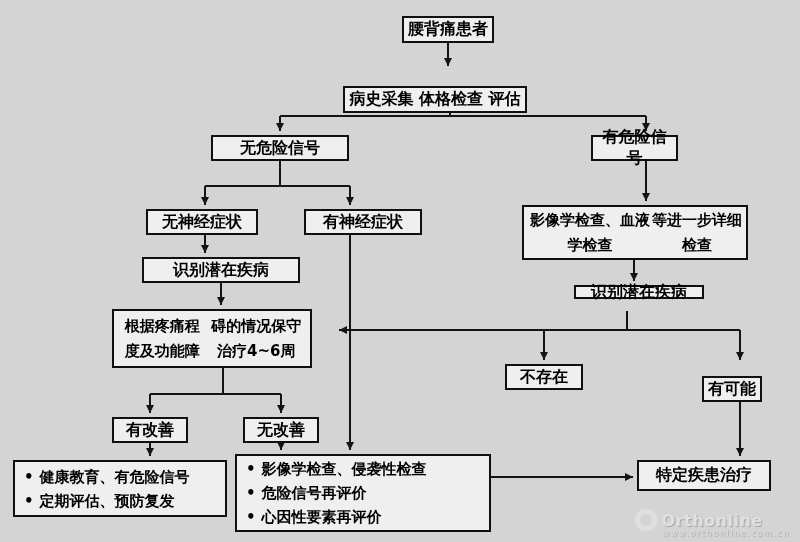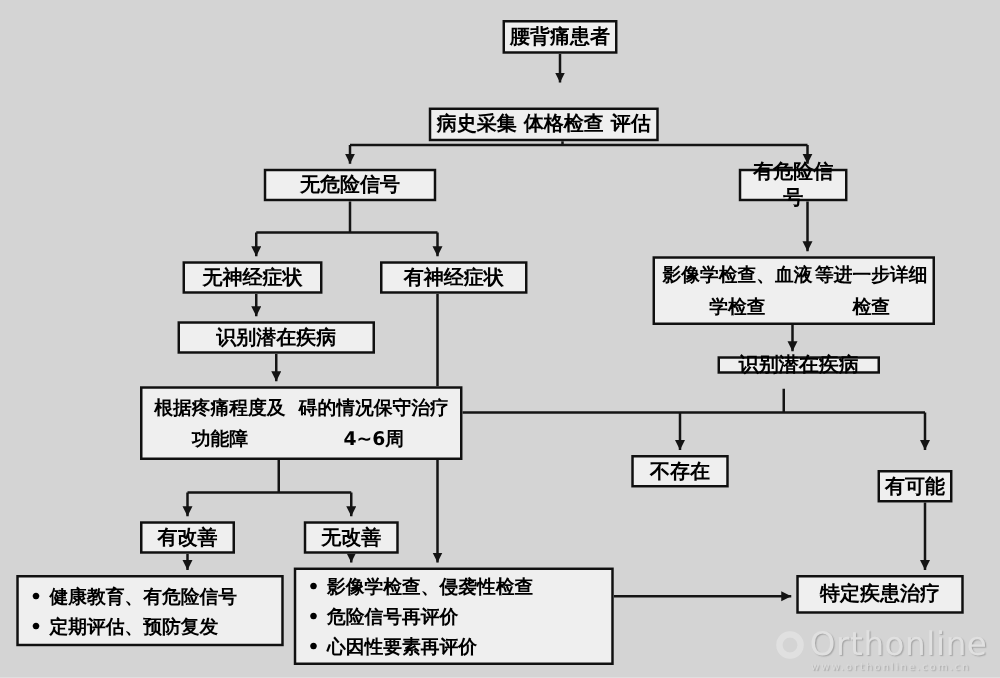--- a/index.html
+++ b/index.html
@@ -68,22 +68,22 @@
   }
   .wm-logo {
     width: 22px;
     height: 22px;
     border: 5px solid #e2e2e2;
     border-radius: 50%;
     display: inline-block;
     flex: 0 0 auto;
   }
   .wm-brand {
-    font-size: 26px;
-    font-weight: normal;
+    font-size: 16px;
+    font-weight: bold;
     letter-spacing: 0.5px;
   }
   .wm-url {
     font-size: 8px;
     letter-spacing: 1.6px;
     margin-top: -2px;
     padding-left: 28px;
     color: #dcdcdc;
   }
 </style>
@@ -146,21 +146,21 @@
   <div class="node" style="left:211px;top:135px;width:138px;height:26px">无危险信号</div>
 
   <div class="node" style="left:591px;top:135px;width:87px;height:26px">有危险信号</div>
 
   <div class="node" style="left:146px;top:209px;width:112px;height:26px">无神经症状</div>
 
   <div class="node" style="left:304px;top:209px;width:118px;height:26px">有神经症状</div>
 
   <div class="node" style="left:142px;top:257px;width:158px;height:26px">识别潜在疾病</div>
 
-  <div class="node multiline" style="left:112px;top:309px;width:258px;height:59px">
+  <div class="node multiline" style="left:112px;top:309px;width:200px;height:59px">
     <div>根据疼痛程度及功能障</div>
     <div>碍的情况保守治疗4~6周</div>
   </div>
 
   <div class="node multiline" style="left:522px;top:205px;width:226px;height:55px">
     <div>影像学检查、血液学检查</div>
     <div>等进一步详细检查</div>
   </div>
 
   <div class="node" style="left:574px;top:285px;width:130px;height:14px">识别潜在疾病</div>

